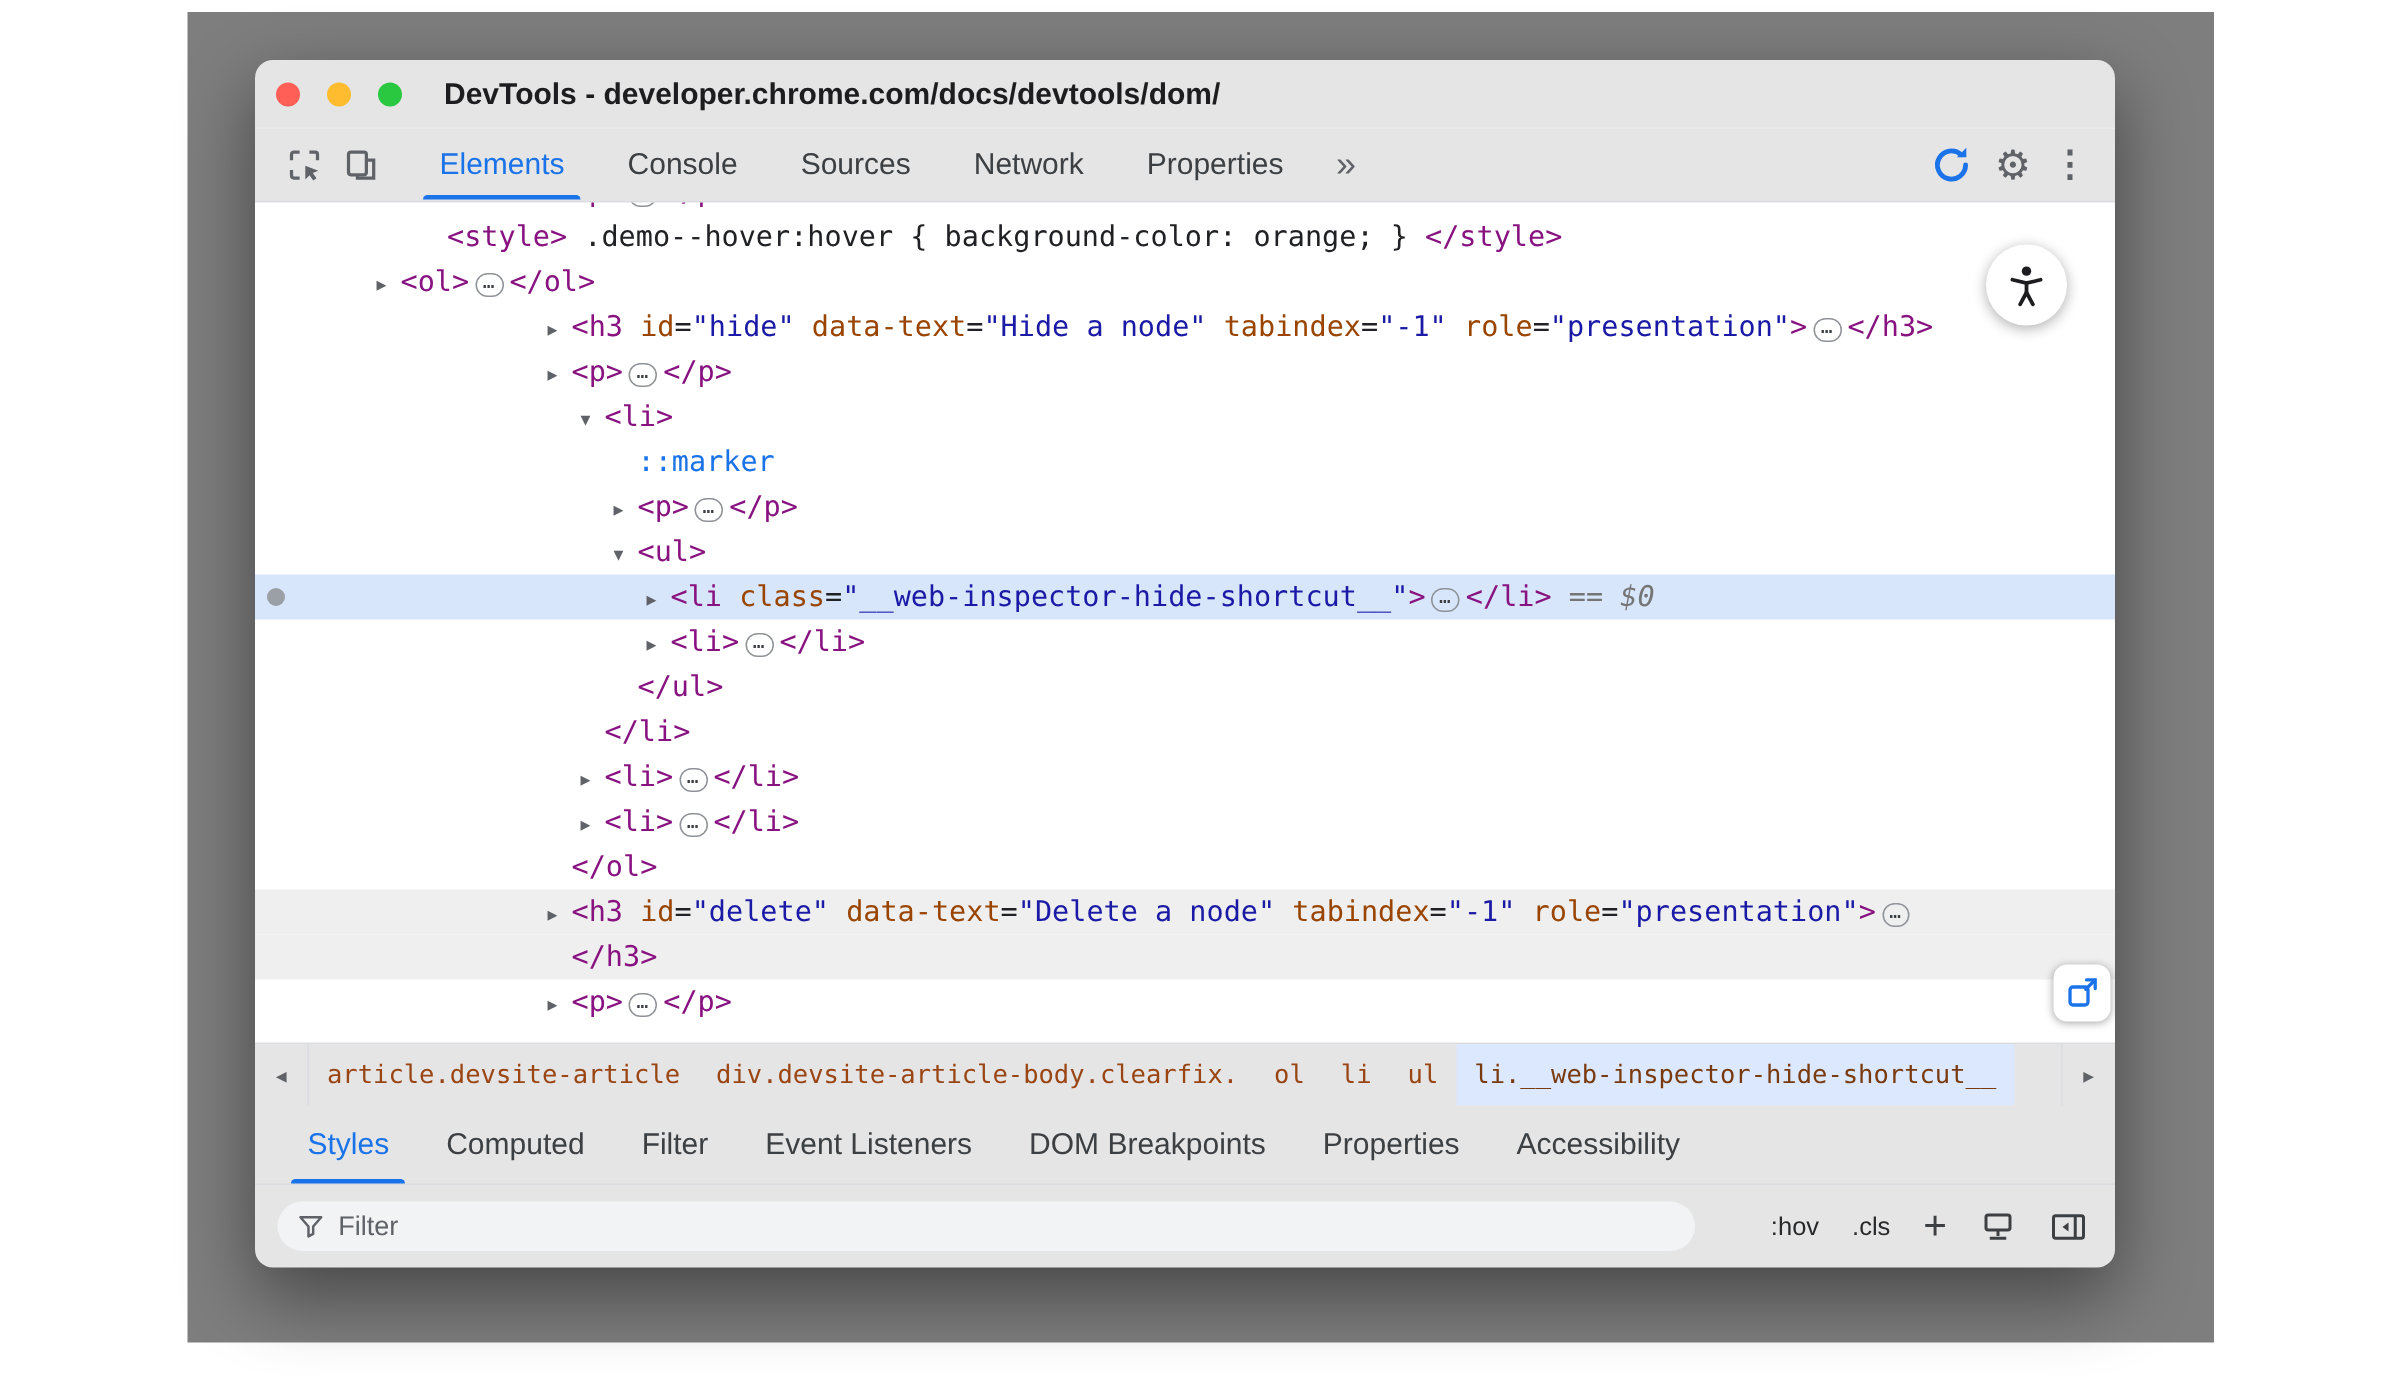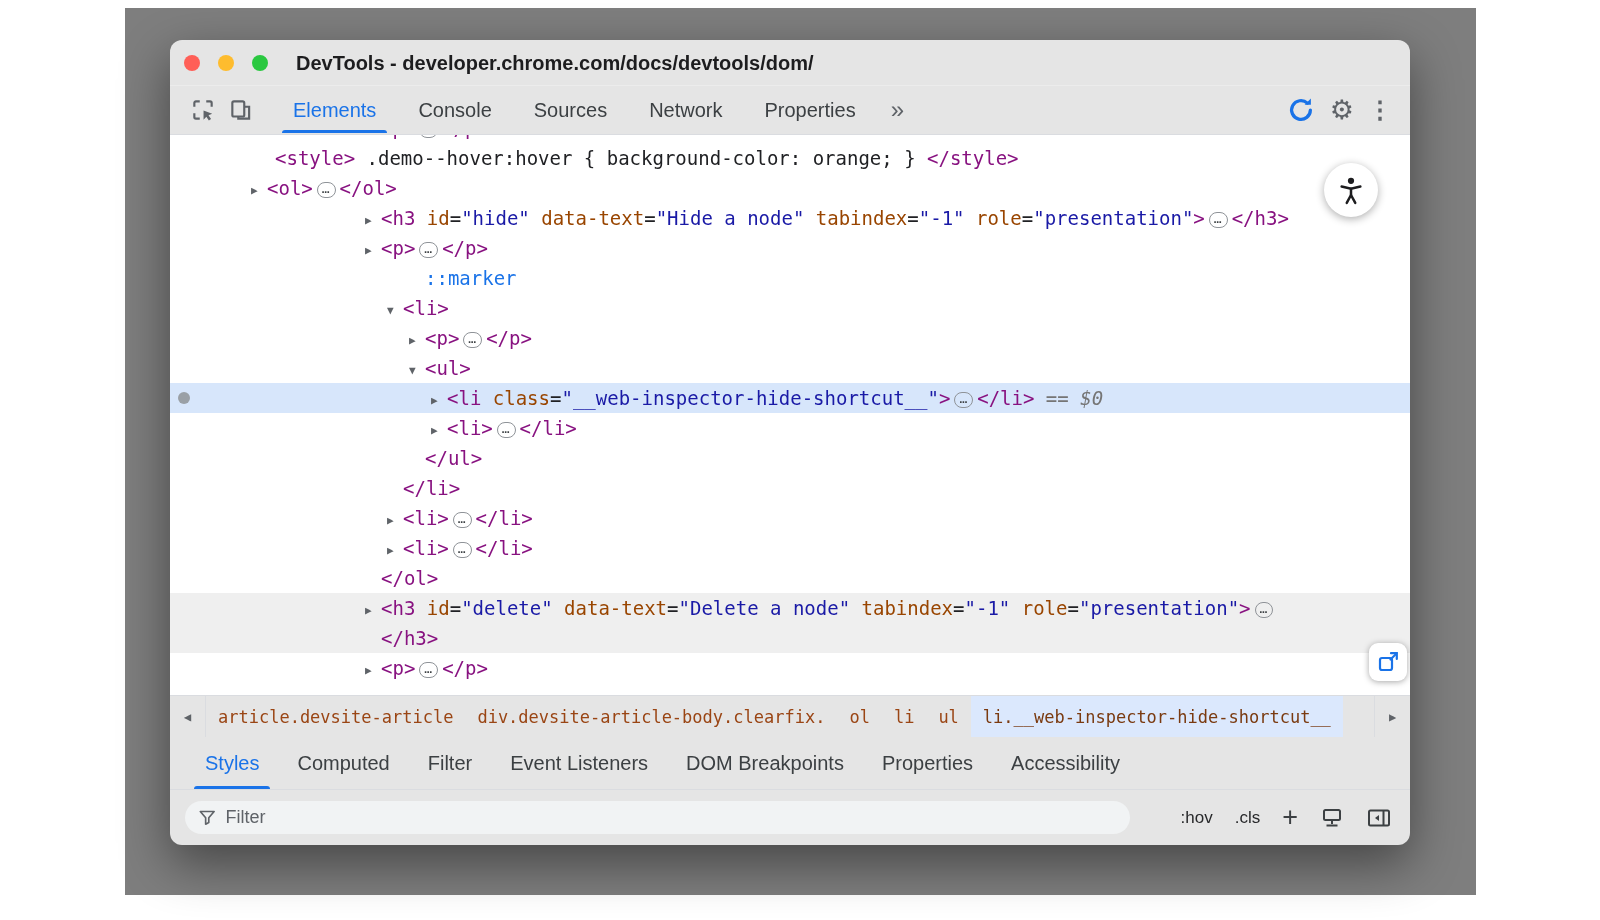--- a/index.html
+++ b/index.html
@@ -122,26 +122,26 @@
           </svg>
         </span>
         <span class="glyph-gear">⚙</span>
         <span class="glyph-kebab">⋮</span>
       </div>
     </div>
 
     <div class="dom">
       <div class="rows">
           <div class="row" style="padding-left: 195px;"><span class="arrow">▶</span><span class="tk-tag">&lt;p&gt;</span><span class="pill">…</span><span class="tk-tag">&lt;/p&gt;</span></div>
-          <div class="row" style="padding-left: 89px;"><span class="arrow"></span><span class="tk-tag">&lt;style&gt;</span><span class="tk-text"> .demo--hover:hover { background-color: orange; } </span><span class="tk-tag">&lt;/style&gt;</span></div>
+          <div class="row" style="padding-left: 112px;"><span class="arrow"></span><span class="tk-tag">&lt;style&gt;</span><span class="tk-text"> .demo--hover:hover { background-color: orange; } </span><span class="tk-tag">&lt;/style&gt;</span></div>
           <div class="row" style="padding-left: 81px;"><span class="arrow">▶</span><span class="tk-tag">&lt;ol&gt;</span><span class="pill">…</span><span class="tk-tag">&lt;/ol&gt;</span></div>
           <div class="row" style="padding-left: 195px;"><span class="arrow">▶</span><span class="tk-tag">&lt;h3</span><span class="tk-text"> </span><span class="tk-attr">id</span><span class="tk-text">=</span><span class="tk-val">"hide"</span><span class="tk-text"> </span><span class="tk-attr">data-text</span><span class="tk-text">=</span><span class="tk-val">"Hide a node"</span><span class="tk-text"> </span><span class="tk-attr">tabindex</span><span class="tk-text">=</span><span class="tk-val">"-1"</span><span class="tk-text"> </span><span class="tk-attr">role</span><span class="tk-text">=</span><span class="tk-val">"presentation"</span><span class="tk-tag">&gt;</span><span class="pill">…</span><span class="tk-tag">&lt;/h3&gt;</span></div>
           <div class="row" style="padding-left: 195px;"><span class="arrow">▶</span><span class="tk-tag">&lt;p&gt;</span><span class="pill">…</span><span class="tk-tag">&lt;/p&gt;</span></div>
+          <div class="row" style="padding-left: 217px;"><span class="arrow">▼</span><span class="tk-tag">&lt;li&gt;</span></div>
           <div class="row" style="padding-left: 239px;"><span class="arrow"></span><span class="tk-pseudo">::marker</span></div>
-          <div class="row" style="padding-left: 217px;"><span class="arrow">▼</span><span class="tk-tag">&lt;li&gt;</span></div>
           <div class="row" style="padding-left: 239px;"><span class="arrow">▶</span><span class="tk-tag">&lt;p&gt;</span><span class="pill">…</span><span class="tk-tag">&lt;/p&gt;</span></div>
           <div class="row" style="padding-left: 239px;"><span class="arrow">▼</span><span class="tk-tag">&lt;ul&gt;</span></div>
           <div class="row selected" style="padding-left: 261px;"><span class="dot"></span><span class="arrow">▶</span><span class="tk-tag">&lt;li</span><span class="tk-text"> </span><span class="tk-attr">class</span><span class="tk-text">=</span><span class="tk-val">"__web-inspector-hide-shortcut__"</span><span class="tk-tag">&gt;</span><span class="pill">…</span><span class="tk-tag">&lt;/li&gt;</span><span class="tk-eq"> == </span><span class="tk-eqi">$0</span></div>
           <div class="row" style="padding-left: 261px;"><span class="arrow">▶</span><span class="tk-tag">&lt;li&gt;</span><span class="pill">…</span><span class="tk-tag">&lt;/li&gt;</span></div>
           <div class="row" style="padding-left: 239px;"><span class="arrow"></span><span class="tk-tag">&lt;/ul&gt;</span></div>
           <div class="row" style="padding-left: 217px;"><span class="arrow"></span><span class="tk-tag">&lt;/li&gt;</span></div>
           <div class="row" style="padding-left: 217px;"><span class="arrow">▶</span><span class="tk-tag">&lt;li&gt;</span><span class="pill">…</span><span class="tk-tag">&lt;/li&gt;</span></div>
           <div class="row" style="padding-left: 217px;"><span class="arrow">▶</span><span class="tk-tag">&lt;li&gt;</span><span class="pill">…</span><span class="tk-tag">&lt;/li&gt;</span></div>
           <div class="row" style="padding-left: 195px;"><span class="arrow"></span><span class="tk-tag">&lt;/ol&gt;</span></div>
           <div class="row hover" style="padding-left: 195px;"><span class="arrow">▶</span><span class="tk-tag">&lt;h3</span><span class="tk-text"> </span><span class="tk-attr">id</span><span class="tk-text">=</span><span class="tk-val">"delete"</span><span class="tk-text"> </span><span class="tk-attr">data-text</span><span class="tk-text">=</span><span class="tk-val">"Delete a node"</span><span class="tk-text"> </span><span class="tk-attr">tabindex</span><span class="tk-text">=</span><span class="tk-val">"-1"</span><span class="tk-text"> </span><span class="tk-attr">role</span><span class="tk-text">=</span><span class="tk-val">"presentation"</span><span class="tk-tag">&gt;</span><span class="pill">…</span></div>

